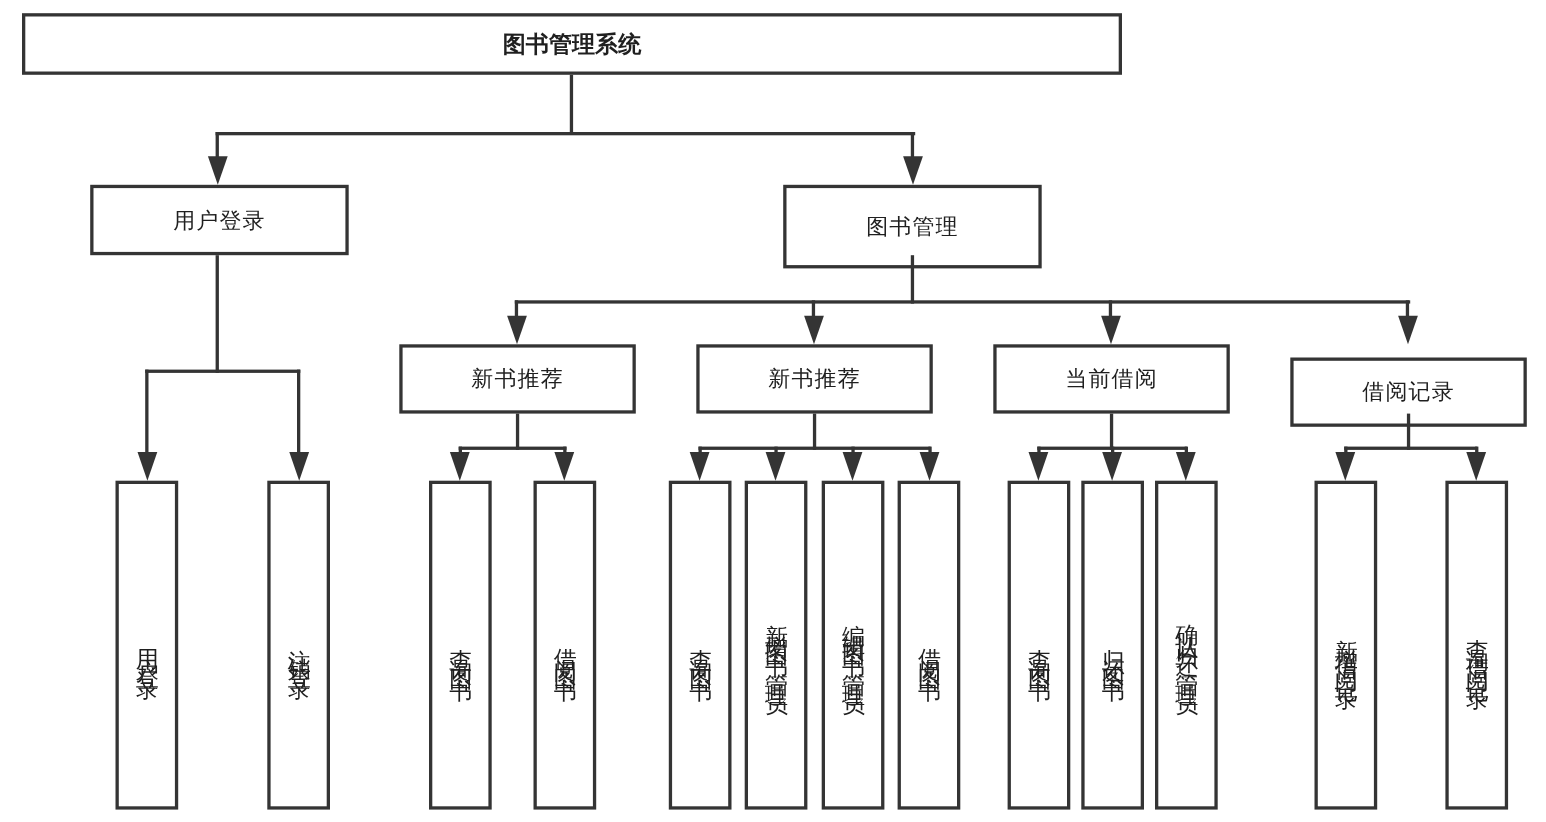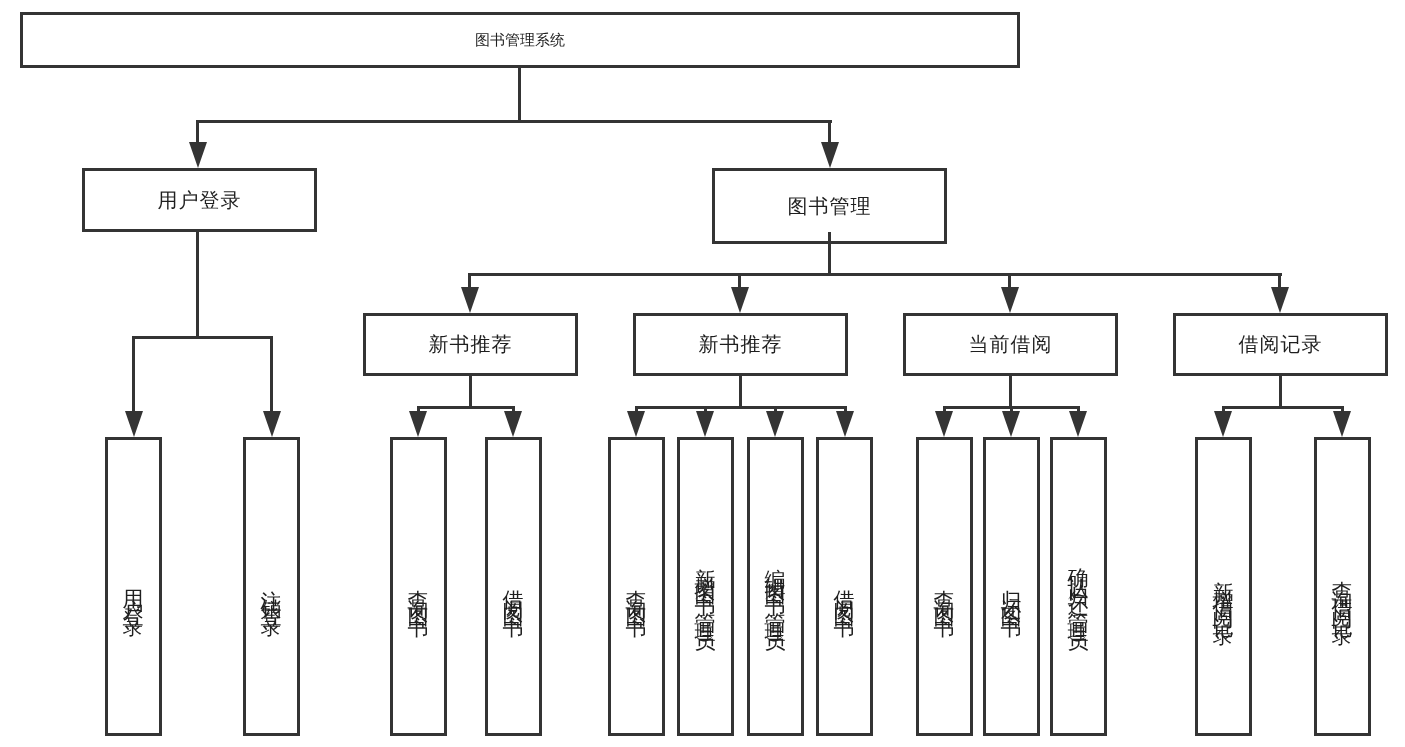--- a/index.html
+++ b/index.html
@@ -7,21 +7,21 @@
     position:relative; width:1405px; height:747px; background:#ffffff;
     font-family:"Liberation Sans","DejaVu Sans",sans-serif; overflow:hidden;
   }
   .box {
     position:absolute; box-sizing:border-box; background:#ffffff;
     border:3px solid #343434; color:#1f1f1f;
     display:flex; align-items:center; justify-content:center;
     text-align:center;
   }
   .hnode { font-size:20px; letter-spacing:1px; }
-  .root  { font-size:15px; }
+  .root  { font-size:21px;font-weight:bold; }
   .leaf {
     writing-mode:vertical-rl; text-orientation:mixed;
     font-size:21px; letter-spacing:9px; line-height:1;
     padding-top:9px; 
   }
   .vline { position:absolute; width:3px; background:#343434; }
   .hline { position:absolute; height:3px; background:#343434; }
   .arrow {
     position:absolute; width:0; height:0;
     border-left:9px solid transparent; border-right:9px solid transparent;
@@ -39,21 +39,21 @@
 <div class="canvas">
 
   <div class="box root" style="left:20px; top:12px; width:1000px; height:56px;">图书管理系统</div>
 
   <div class="box hnode" style="left:82px; top:168px; width:235px; height:64px;">用户登录</div>
   <div class="box hnode" style="left:712px; top:168px; width:235px; height:76px;">图书管理</div>
 
   <div class="box hnode" style="left:363px; top:313px; width:215px; height:63px;">新书推荐</div>
   <div class="box hnode" style="left:633px; top:313px; width:215px; height:63px;">新书推荐</div>
   <div class="box hnode" style="left:903px; top:313px; width:215px; height:63px;">当前借阅</div>
-  <div class="box hnode" style="left:1173px; top:313px; width:215px; height:63px;">借阅记录</div>
+  <div class="box hnode" style="left:1173px; top:325px; width:215px; height:63px;">借阅记录</div>
 
   <div class="box leaf" style="left:105px; top:437px; width:57px; height:299px;">用户登录</div>
   <div class="box leaf" style="left:243px; top:437px; width:57px; height:299px;">注销登录</div>
 
   <div class="box leaf" style="left:390px; top:437px; width:57px; height:299px;">查询图书</div>
   <div class="box leaf" style="left:485px; top:437px; width:57px; height:299px;">借阅图书</div>
 
   <div class="box leaf" style="left:608px; top:437px; width:57px; height:299px;">查询图书</div>
   <div class="box leaf" style="left:677px; top:437px; width:57px; height:299px;">新增图书（管理员）</div>
   <div class="box leaf" style="left:747px; top:437px; width:57px; height:299px;">编辑图书（管理员）</div>

